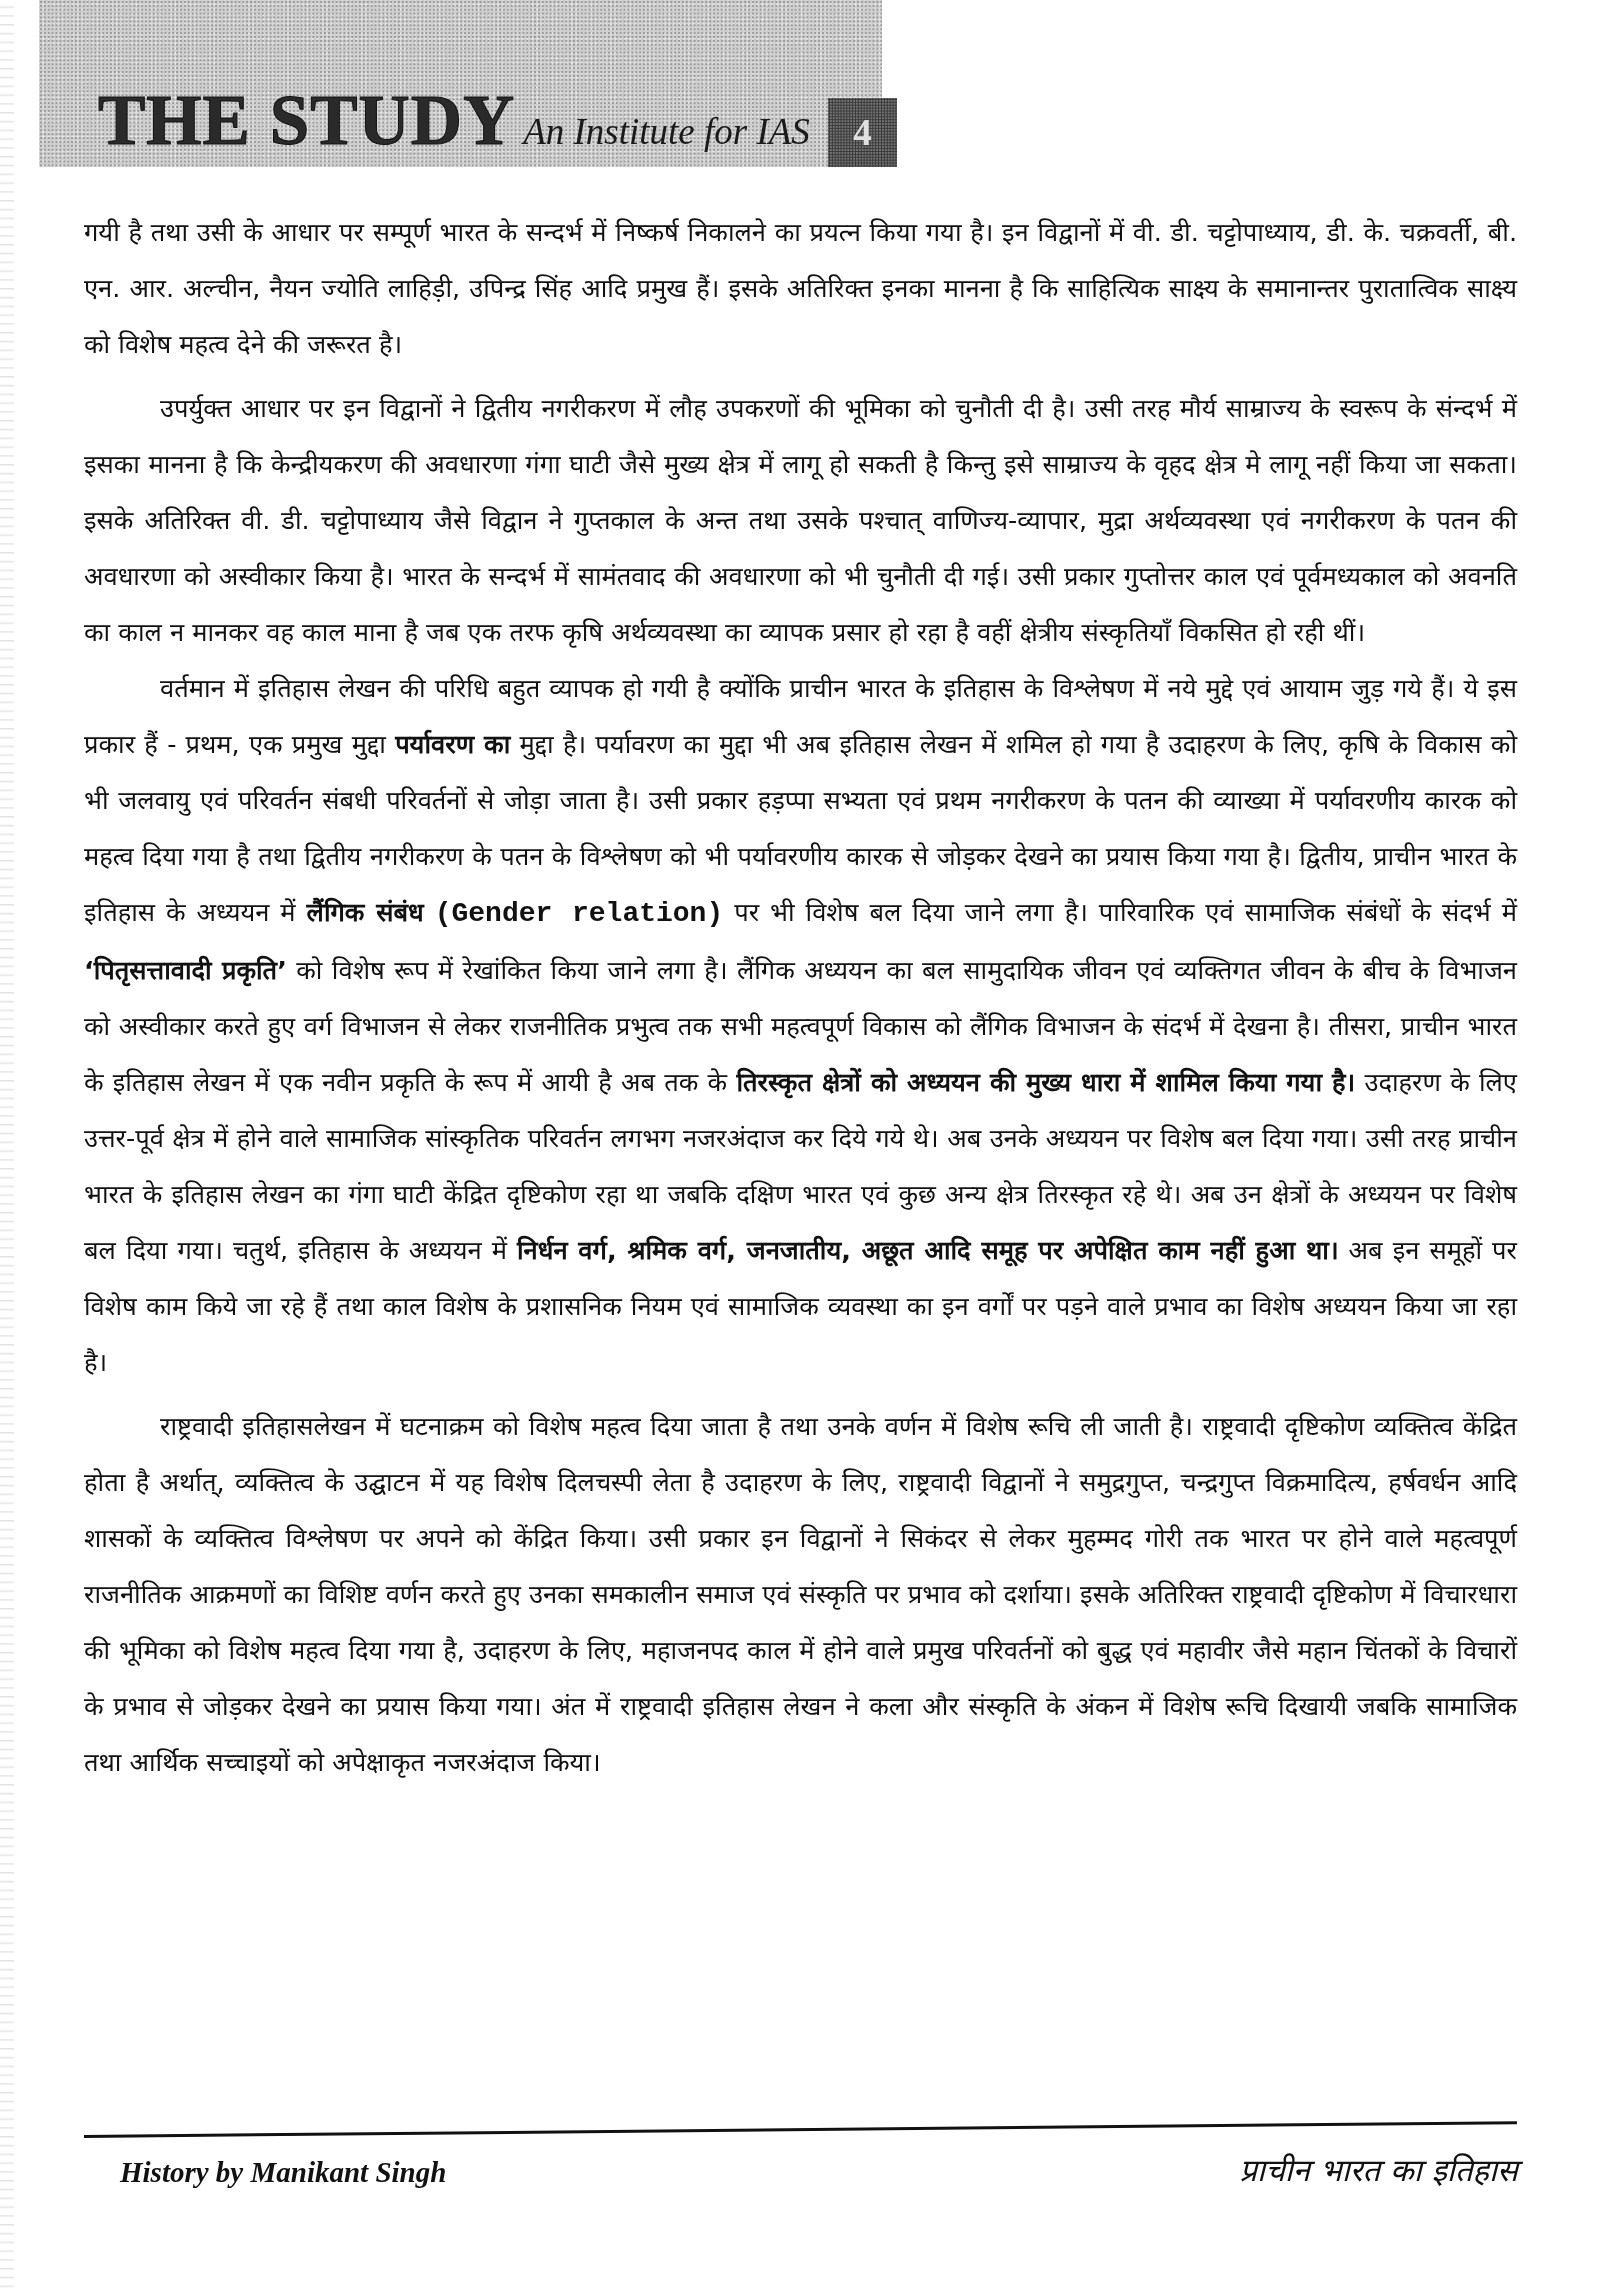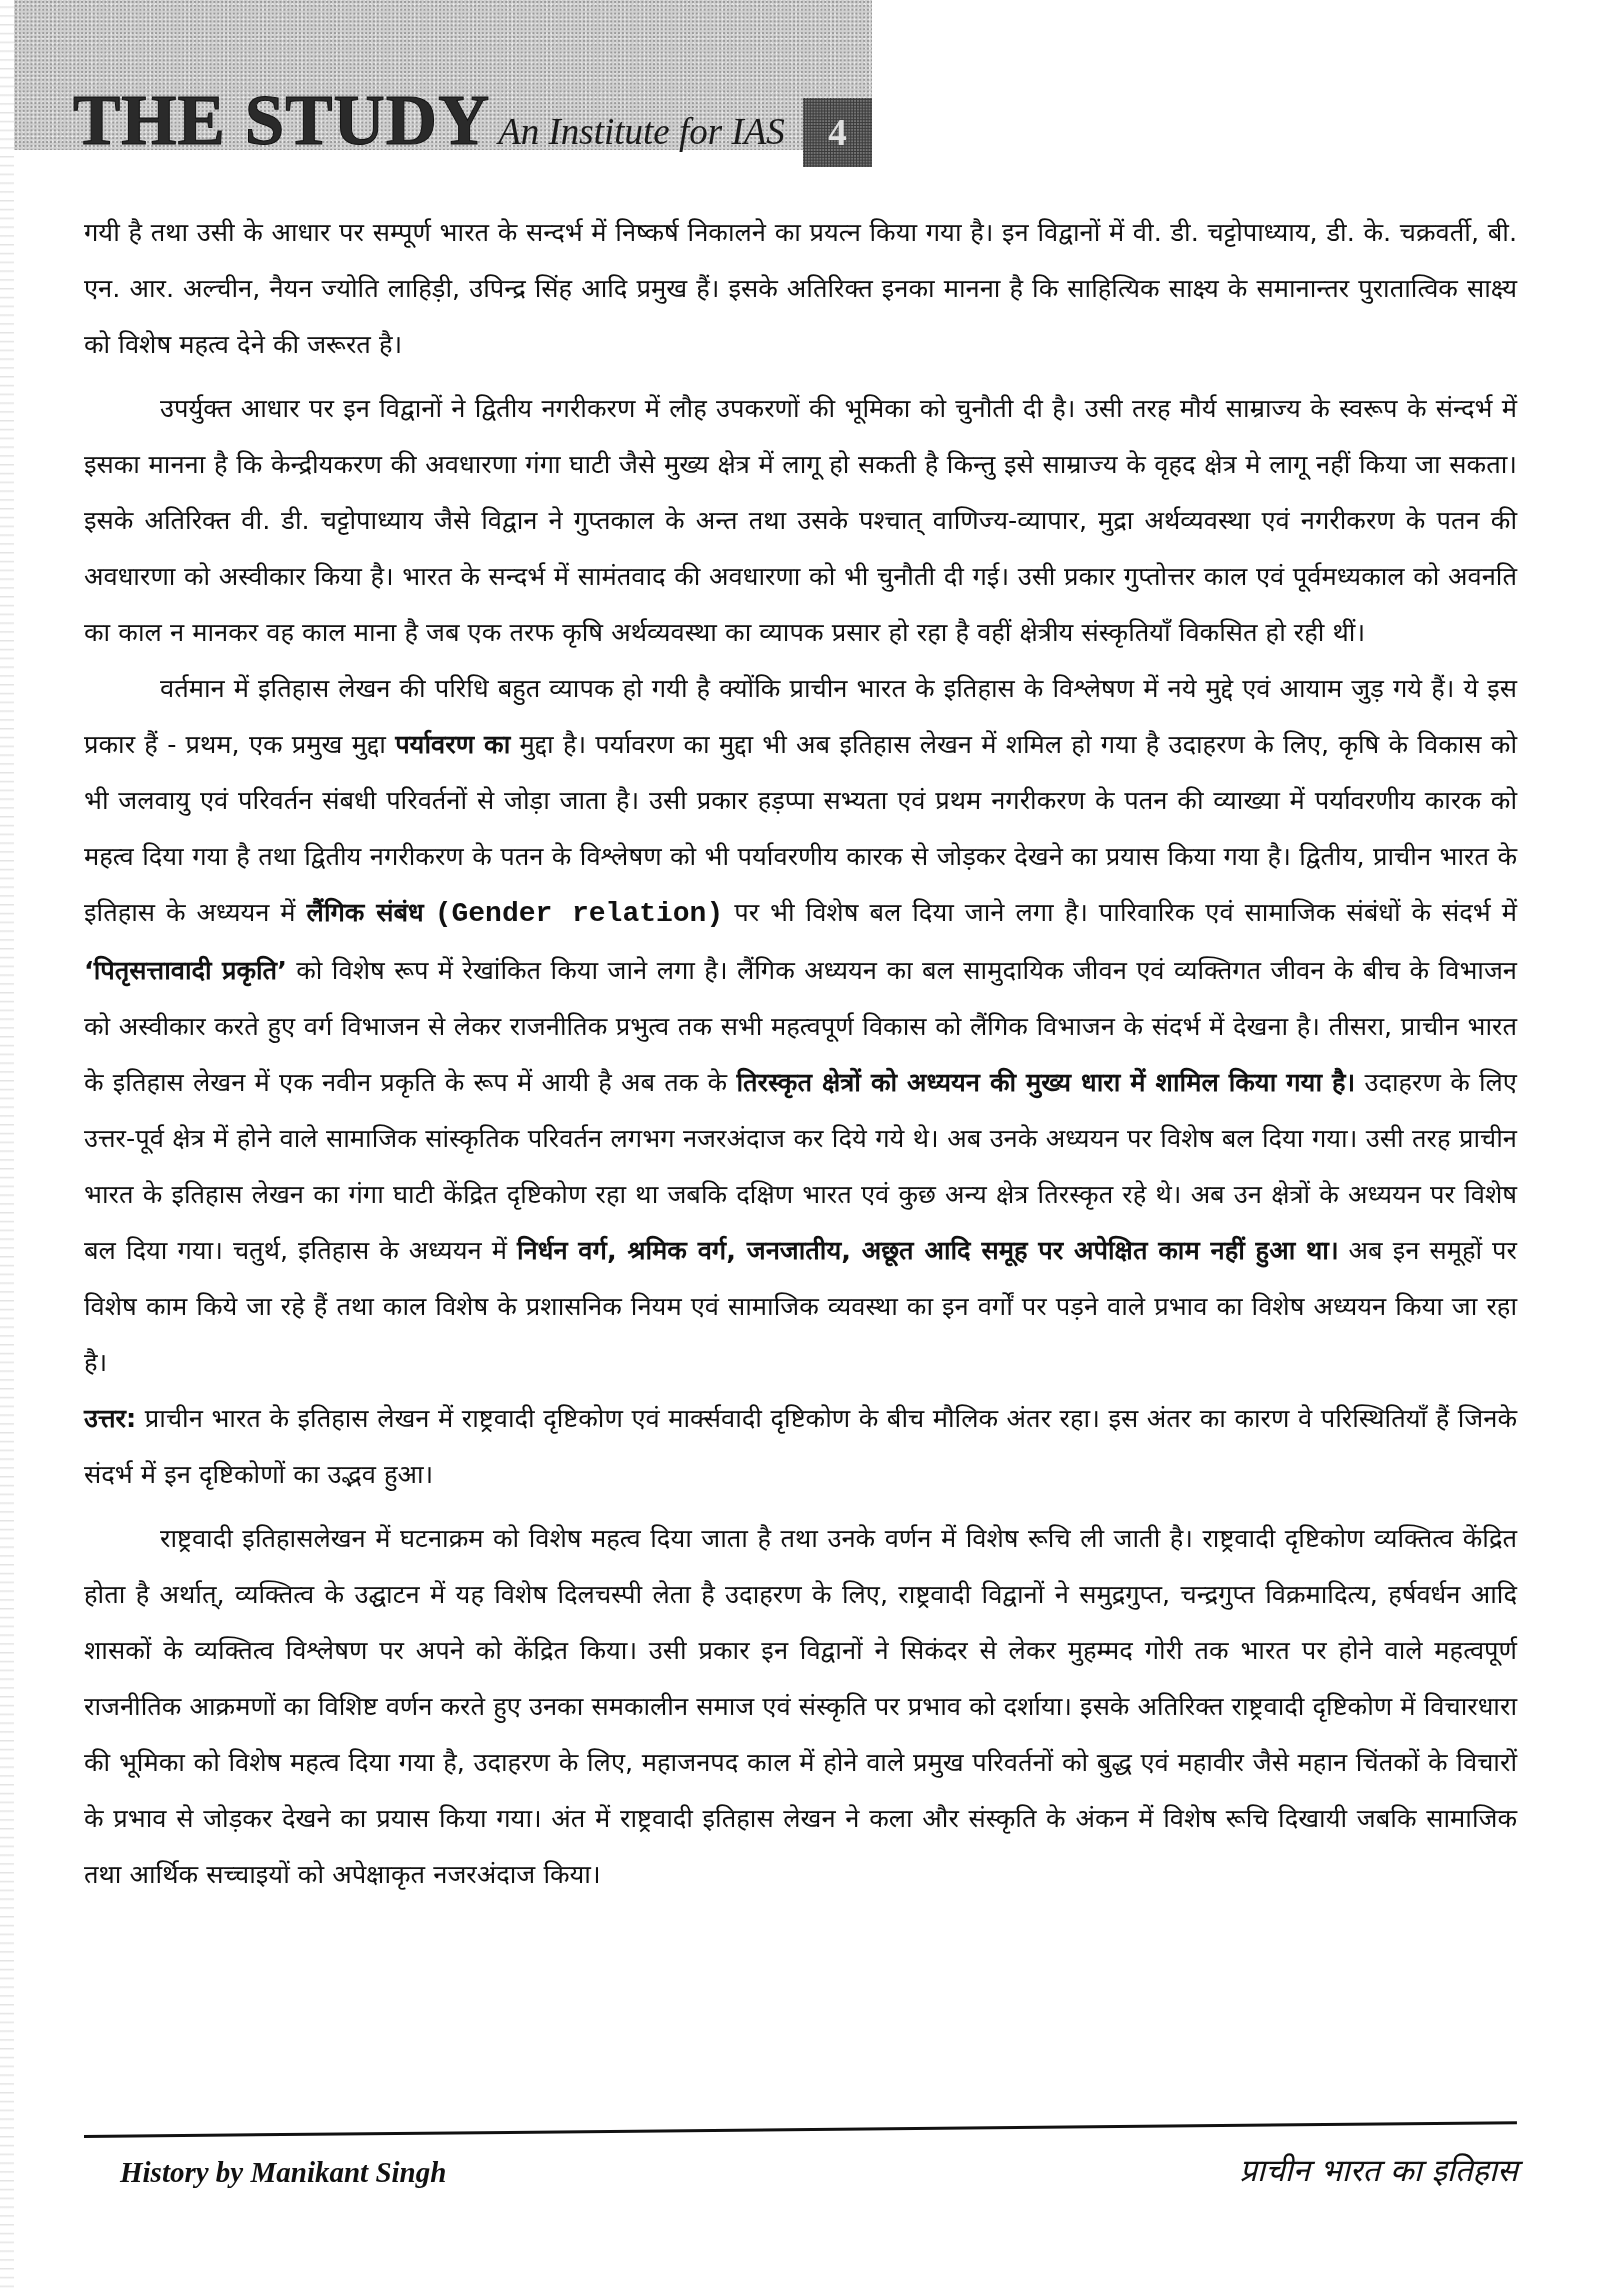--- a/index.html
+++ b/index.html
@@ -17,29 +17,28 @@
     }
     .left-edge {
       position: absolute;
       left: 0; top: 0;
       width: 13.7px; height: 2289px;
       background: repeating-linear-gradient(180deg, #ffffff 0px, #ffffff 5.9px, #d8d8d8 6.9px, #ffffff 8.8px);
       opacity: 0.7;
     }
     .header-band {
       position: absolute;
-      left: 14px; top: 0px;
-      width: 843px; height: 150px;
+      left: 39px; top: 0px;
+      width: 843px; height: 167px;
       background-color: #cfcfcf;
       background-image:
         radial-gradient(#9a9a9a 1px, transparent 1.2px),
         radial-gradient(#e8e8e8 1px, transparent 1.2px);
       background-size: 3.9px 3.9px, 4.9px 4.9px;
       background-position: 0 0, 2px 2px;
-      padding-left: 15px;
     }
     .brand {
       position: absolute;
       left: 59px; top: 80px;
       white-space: nowrap;
     }
     .brand-main {
       font-family: "Liberation Serif", serif;
       font-weight: bold;
       font-size: 71px;
@@ -133,20 +132,19 @@
   <div class="brand">
     <span class="brand-main">THE STUDY</span><span class="brand-sub">An Institute for IAS</span>
   </div>
   <div class="page-tab">4</div>
 </div>
 
 <div class="content">
   <p>गयी है तथा उसी के आधार पर सम्पूर्ण भारत के सन्दर्भ में निष्कर्ष निकालने का प्रयत्न किया गया है। इन विद्वानों में वी. डी. चट्टोपाध्याय, डी. के. चक्रवर्ती, बी. एन. आर. अल्चीन, नैयन ज्योति लाहिड़ी, उपिन्द्र सिंह आदि प्रमुख हैं। इसके अतिरिक्त इनका मानना है कि साहित्यिक साक्ष्य के समानान्तर पुरातात्विक साक्ष्य को विशेष महत्व देने की जरूरत है।</p>
   <p class="indent gap">उपर्युक्त आधार पर इन विद्वानों ने द्वितीय नगरीकरण में लौह उपकरणों की भूमिका को चुनौती दी है। उसी तरह मौर्य साम्राज्य के स्वरूप के संन्दर्भ में इसका मानना है कि केन्द्रीयकरण की अवधारणा गंगा घाटी जैसे मुख्य क्षेत्र में लागू हो सकती है किन्तु इसे साम्राज्य के वृहद क्षेत्र मे लागू नहीं किया जा सकता। इसके अतिरिक्त वी. डी. चट्टोपाध्याय जैसे विद्वान ने गुप्तकाल के अन्त तथा उसके पश्चात् वाणिज्य-व्यापार, मुद्रा अर्थव्यवस्था एवं नगरीकरण के पतन की अवधारणा को अस्वीकार किया है। भारत के सन्दर्भ में सामंतवाद की अवधारणा को भी चुनौती दी गई। उसी प्रकार गुप्तोत्तर काल एवं पूर्वमध्यकाल को अवनति का काल न मानकर वह काल माना है जब एक तरफ कृषि अर्थव्यवस्था का व्यापक प्रसार हो रहा है वहीं क्षेत्रीय संस्कृतियाँ विकसित हो रही थीं।</p>
   <p class="indent"><span>वर्तमान में इतिहास लेखन की परिधि बहुत व्यापक हो गयी है क्योंकि प्राचीन भारत के इतिहास के विश्लेषण में नये मुद्दे एवं आयाम जुड़ गये हैं। ये इस प्रकार हैं - प्रथम, एक प्रमुख मुद्दा </span><b>पर्यावरण का</b><span> मुद्दा है। पर्यावरण का मुद्दा भी अब इतिहास लेखन में शमिल हो गया है उदाहरण के लिए, कृषि के विकास को भी जलवायु एवं परिवर्तन संबधी परिवर्तनों से जोड़ा जाता है। उसी प्रकार हड़प्पा सभ्यता एवं प्रथम नगरीकरण के पतन की व्याख्या में पर्यावरणीय कारक को महत्व दिया गया है तथा द्वितीय नगरीकरण के पतन के विश्लेषण को भी पर्यावरणीय कारक से जोड़कर देखने का प्रयास किया गया है। द्वितीय, प्राचीन भारत के इतिहास के अध्ययन में </span><b>लैंगिक संबंध</b> <b class="en">(Gender relation)</b><span> पर भी विशेष बल दिया जाने लगा है। पारिवारिक एवं सामाजिक संबंधों के संदर्भ में </span><b>‘पितृसत्तावादी प्रकृति’</b><span> को विशेष रूप में रेखांकित किया जाने लगा है। लैंगिक अध्ययन का बल सामुदायिक जीवन एवं व्यक्तिगत जीवन के बीच के विभाजन को अस्वीकार करते हुए वर्ग विभाजन से लेकर राजनीतिक प्रभुत्व तक सभी महत्वपूर्ण विकास को लैंगिक विभाजन के संदर्भ में देखना है। तीसरा, प्राचीन भारत के इतिहास लेखन में एक नवीन प्रकृति के रूप में आयी है अब तक के </span><b>तिरस्कृत क्षेत्रों को अध्ययन की मुख्य धारा में शामिल किया गया है।</b><span> उदाहरण के लिए उत्तर-पूर्व क्षेत्र में होने वाले सामाजिक सांस्कृतिक परिवर्तन लगभग नजरअंदाज कर दिये गये थे। अब उनके अध्ययन पर विशेष बल दिया गया। उसी तरह प्राचीन भारत के इतिहास लेखन का गंगा घाटी केंद्रित दृष्टिकोण रहा था जबकि दक्षिण भारत एवं कुछ अन्य क्षेत्र तिरस्कृत रहे थे। अब उन क्षेत्रों के अध्ययन पर विशेष बल दिया गया। चतुर्थ, इतिहास के अध्ययन में </span><b>निर्धन वर्ग, श्रमिक वर्ग, जनजातीय, अछूत आदि समूह पर अपेक्षित काम नहीं हुआ था।</b><span> अब इन समूहों पर विशेष काम किये जा रहे हैं तथा काल विशेष के प्रशासनिक नियम एवं सामाजिक व्यवस्था का इन वर्गों पर पड़ने वाले प्रभाव का विशेष अध्ययन किया जा रहा है।</span></p>
-  <p><b>उत्तर:</b><span> प्राचीन भारत के इतिहास लेखन में राष्ट्रवादी दृष्टिकोण एवं मार्क्सवादी दृष्टिकोण के बीच मौलिक अंतर रहा। इस अंतर का कारण वे परिस्थितियाँ हैं जिनके संदर्भ में इन दृष्टिकोणों का उद्भव हुआ।</span></p>
   <p class="indent gap">राष्ट्रवादी इतिहासलेखन में घटनाक्रम को विशेष महत्व दिया जाता है तथा उनके वर्णन में विशेष रूचि ली जाती है। राष्ट्रवादी दृष्टिकोण व्यक्तित्व केंद्रित होता है अर्थात्, व्यक्तित्व के उद्घाटन में यह विशेष दिलचस्पी लेता है उदाहरण के लिए, राष्ट्रवादी विद्वानों ने समुद्रगुप्त, चन्द्रगुप्त विक्रमादित्य, हर्षवर्धन आदि शासकों के व्यक्तित्व विश्लेषण पर अपने को केंद्रित किया। उसी प्रकार इन विद्वानों ने सिकंदर से लेकर मुहम्मद गोरी तक भारत पर होने वाले महत्वपूर्ण राजनीतिक आक्रमणों का विशिष्ट वर्णन करते हुए उनका समकालीन समाज एवं संस्कृति पर प्रभाव को दर्शाया। इसके अतिरिक्त राष्ट्रवादी दृष्टिकोण में विचारधारा की भूमिका को विशेष महत्व दिया गया है, उदाहरण के लिए, महाजनपद काल में होने वाले प्रमुख परिवर्तनों को बुद्ध एवं महावीर जैसे महान चिंतकों के विचारों के प्रभाव से जोड़कर देखने का प्रयास किया गया। अंत में राष्ट्रवादी इतिहास लेखन ने कला और संस्कृति के अंकन में विशेष रूचि दिखायी जबकि सामाजिक तथा आर्थिक सच्चाइयों को अपेक्षाकृत नजरअंदाज किया।</p>
 </div>
 
 <div class="footer-rule"></div>
 <div class="footer-left">History by Manikant Singh</div>
 <div class="footer-right">प्राचीन भारत का इतिहास</div>
 
 
 </body></html>

